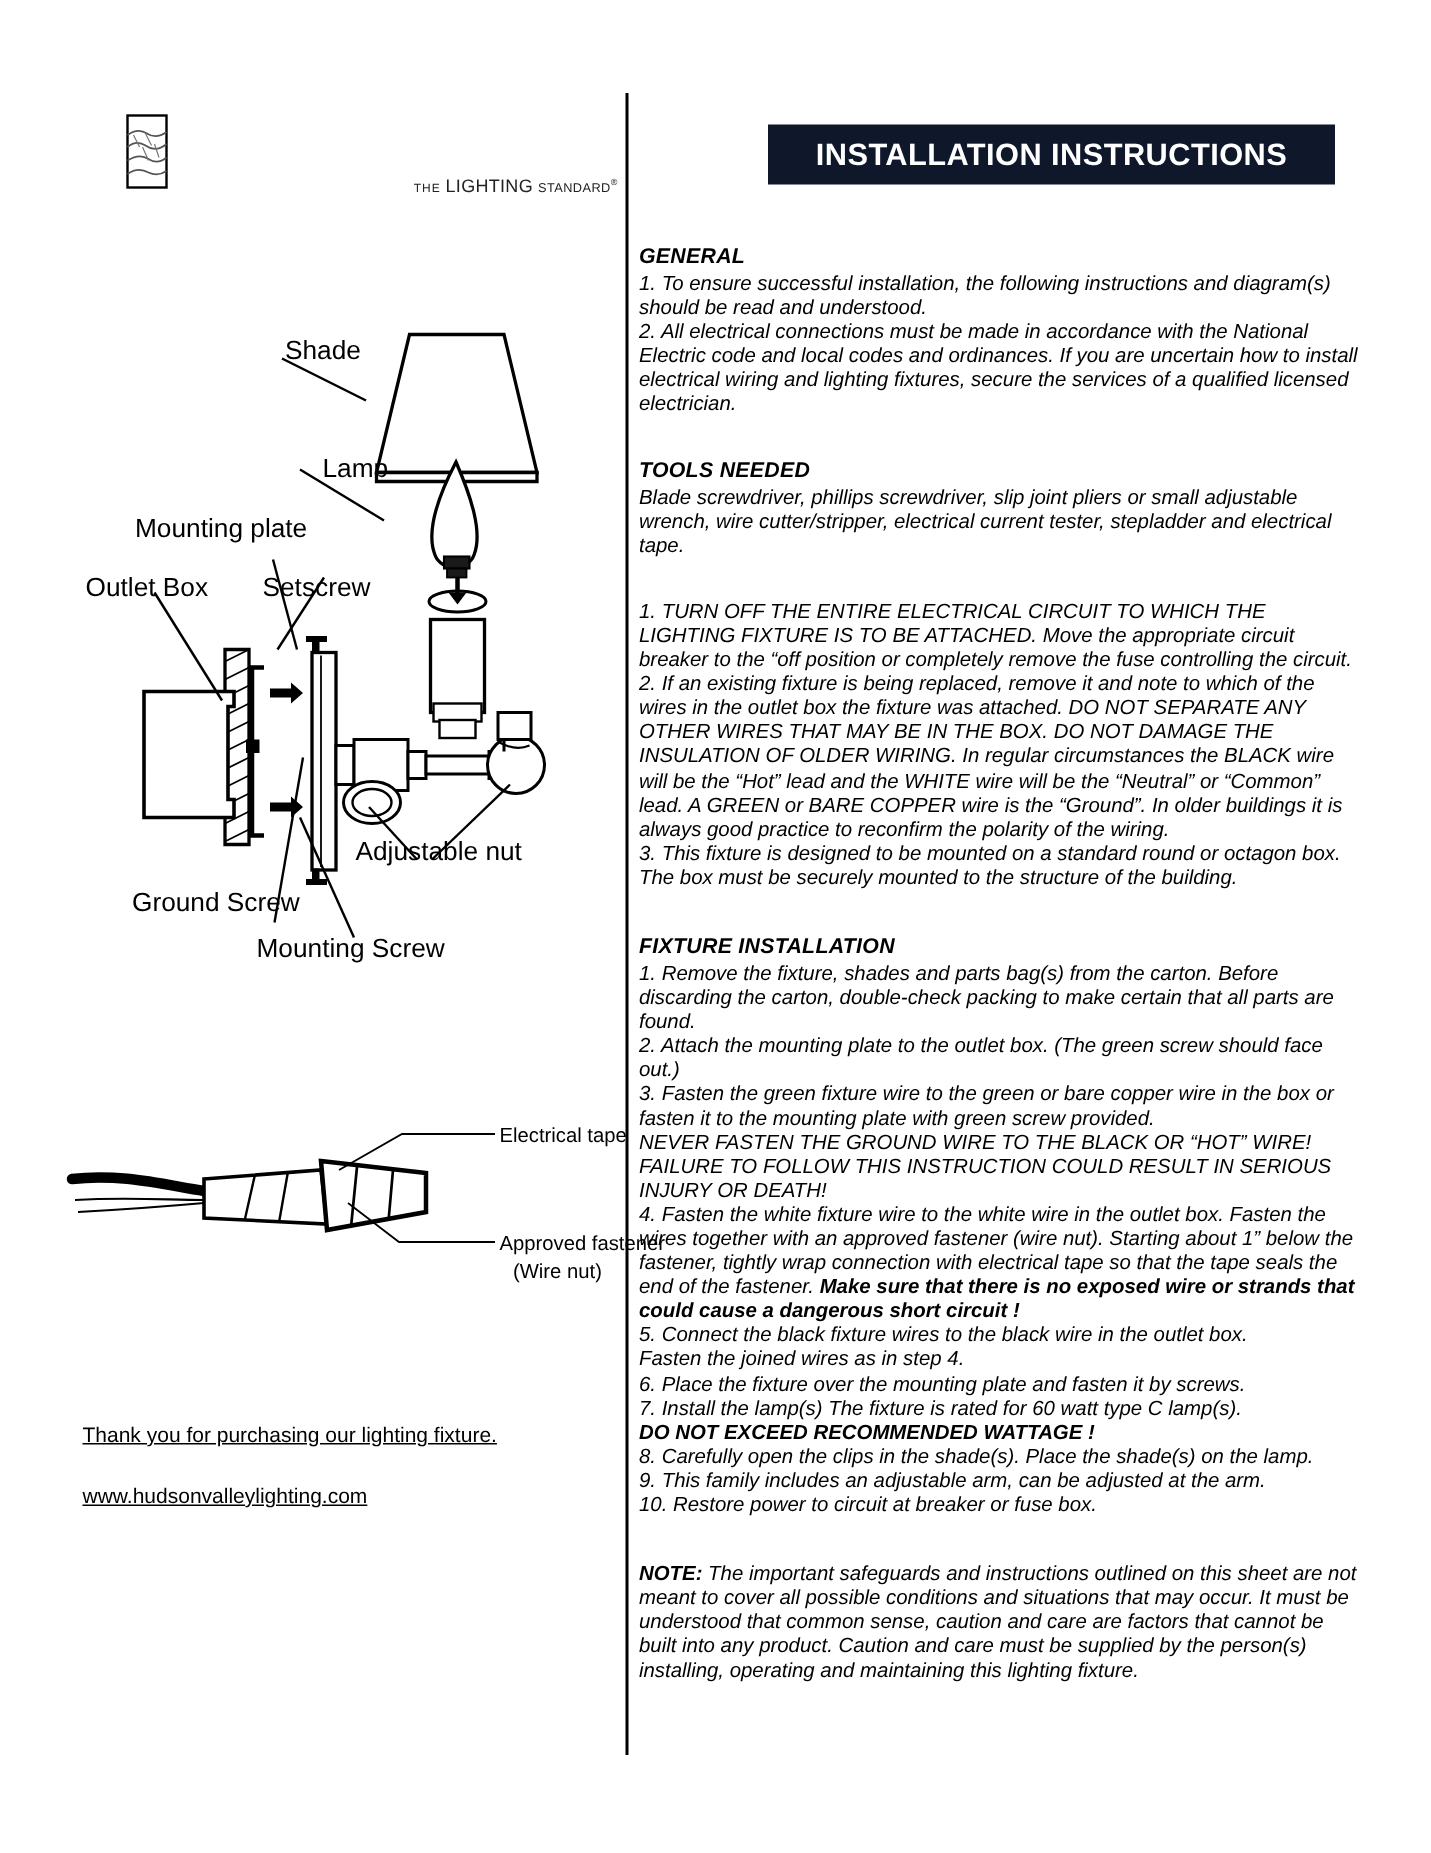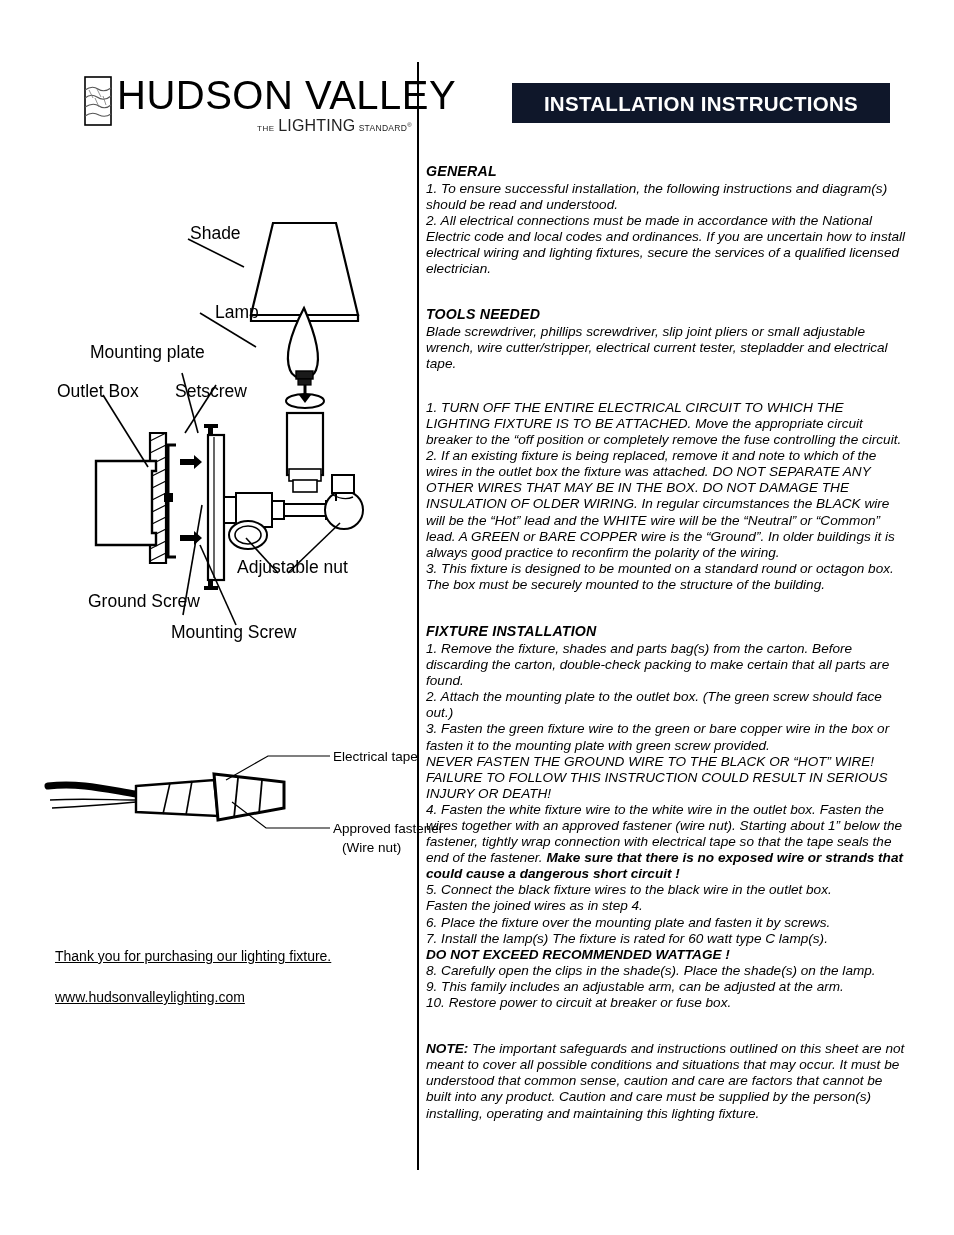--- a/index.html
+++ b/index.html
@@ -62,21 +62,21 @@
   #logo-tagline {
     position: absolute;
     right: 2px;
     top: 41px;
     font-size: 10.5px;
     letter-spacing: 0.4px;
     white-space: nowrap;
     color: #222;
   }
   #logo-tagline .the { font-size: 8px; letter-spacing: 0.6px; }
-  #logo-tagline .lighting { font-size: 16px; letter-spacing: 0.2px; }
+  #logo-tagline .lighting { font-size: 12px; letter-spacing: 0.2px; }
   #logo-tagline .standard { font-size: 8.5px; letter-spacing: 0.3px; }
   #logo-tagline .reg { font-size: 6px; vertical-align: super; }
 
   
   #diagram-fixture {
     position: absolute;
     left: 40px;
     top: 205px;
     width: 375px;
     height: 450px;
@@ -178,21 +178,20 @@
 
     <div id="logo">
       <svg id="logo-mark" viewBox="0 0 28 50">
         <rect x="1" y="1" width="26" height="48" fill="#fff" stroke="#000" stroke-width="1.6"></rect>
         <path d="M1 14 Q8 9 14 13 Q20 17 27 12" fill="none" stroke="#555" stroke-width="1.1"></path>
         <path d="M1 22 Q7 17 13 21 Q20 26 27 20" fill="none" stroke="#555" stroke-width="1.1"></path>
         <path d="M1 31 Q9 26 15 30 Q21 34 27 29" fill="none" stroke="#555" stroke-width="1.1"></path>
         <path d="M1 40 Q8 35 15 39 Q21 42 27 38" fill="none" stroke="#555" stroke-width="1.1"></path>
         <path d="M5 14 L9 22 M13 13 L17 21 M11 22 L15 31 M19 20 L22 29" fill="none" stroke="#777" stroke-width="0.8"></path>
       </svg>
-      <div id="logo-wordmark">HUDSON VALLEY</div>
       <div id="logo-tagline">
         <span class="the">THE</span>
         <span class="lighting">LIGHTING</span>
         <span class="standard">STANDARD</span><span class="reg">®</span>
       </div>
     </div>
 
     <div id="diagram-fixture">
       <svg viewBox="0 0 375 450" width="375" height="450">
         <g fill="none" stroke="#000" stroke-width="2.2" stroke-linejoin="miter">

